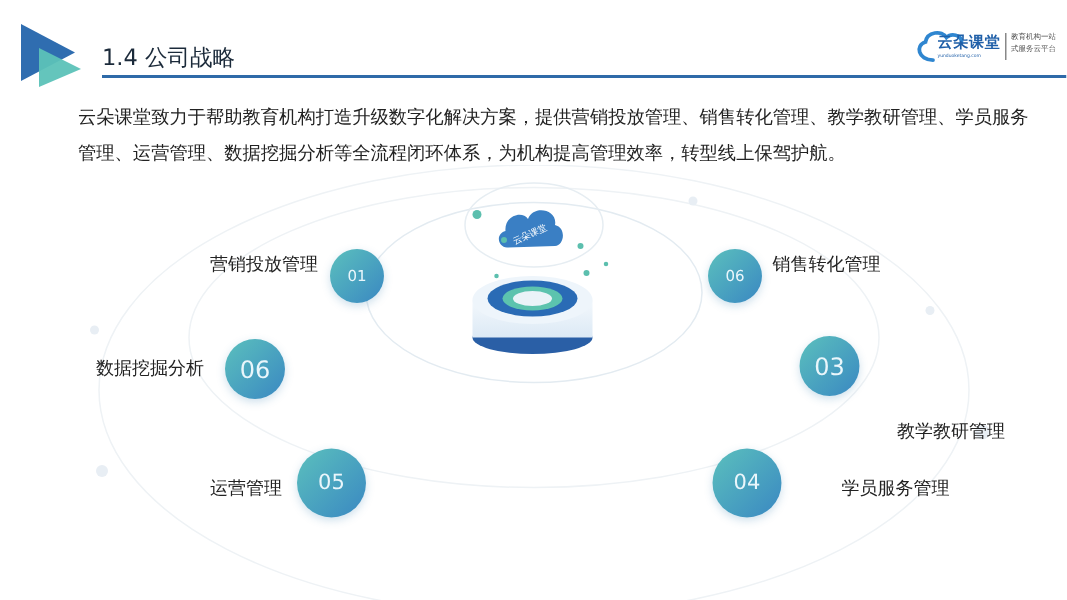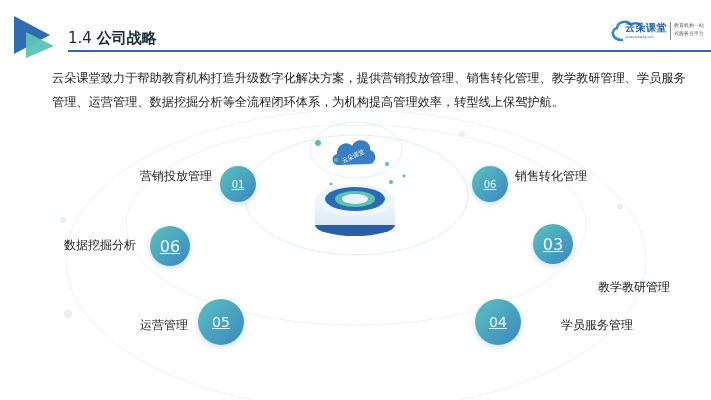--- a/index.html
+++ b/index.html
@@ -1,33 +1,33 @@
 <!DOCTYPE html>
 <html><head>
 <meta charset="utf-8">
 <style>
   html, body { margin:0; padding:0; }
   body { width:711px; height:400px; background:#ffffff; position:relative; overflow:hidden;
          font-family:"DejaVu Sans","Liberation Sans",sans-serif; color:#222; }
   .header-arrow { position:absolute; left:14px; top:16px; width:40px; height:42px; }
   .title { position:absolute; left:68px; top:29px; font-size:15px; color:#1b2a3a; white-space:nowrap; }
   .title .num { font-weight:normal; }
-  .title .txt { font-weight:bold; }
+  .title .txt { font-weight:normal; }
   .title-rule { position:absolute; left:68px; top:50px; width:643px; height:2px; background:#2e6aa8; }
   .logo { position:absolute; left:608px; top:16px; width:100px; height:30px; }
   .logo-name { position:absolute; left:17px; top:5px; font-size:10px; font-weight:bold; color:#1f5fa8; letter-spacing:0.5px; white-space:nowrap; }
   .logo-url { position:absolute; left:17px; top:19px; font-size:3px; color:#1f5fa8; white-space:nowrap; }
   .logo-sep { position:absolute; left:62px; top:6px; width:1px; height:18px; background:#888; }
   .logo-slogan { position:absolute; left:66px; top:5px; font-size:5px; line-height:8px; color:#555; width:36px; }
   .intro { position:absolute; left:52px; top:66px; width:640px; font-size:12.2px; line-height:24px; color:#222; }
   .stage { position:absolute; left:0; top:110px; width:711px; height:290px; }
   .node { position:absolute; width:36px; height:36px; border-radius:50%;
           background:linear-gradient(135deg,#5bc0bd 0%,#3a88c2 100%);
           color:#eaf6fb; font-size:10px; display:flex; align-items:center; justify-content:center;
-          box-shadow:0 2px 6px rgba(60,130,180,0.25);text-decoration:underline; }
+          box-shadow:0 2px 6px rgba(60,130,180,0.25); }
   .node.big { width:46px; height:46px; font-size:14px; }
   .node.mid { width:40px; height:40px; font-size:16px; }
   .label { position:absolute; font-size:12px; color:#222; white-space:nowrap; }
 </style>
 </head>
 <body>
 
 <svg class="header-arrow" viewBox="0 0 40 42">
   <polygon points="0,0 36,19 0,38" fill="#2f6db0"></polygon>
   <polygon points="12,16 40,30 12,42" fill="#5cc2b8" opacity="0.95"></polygon>

